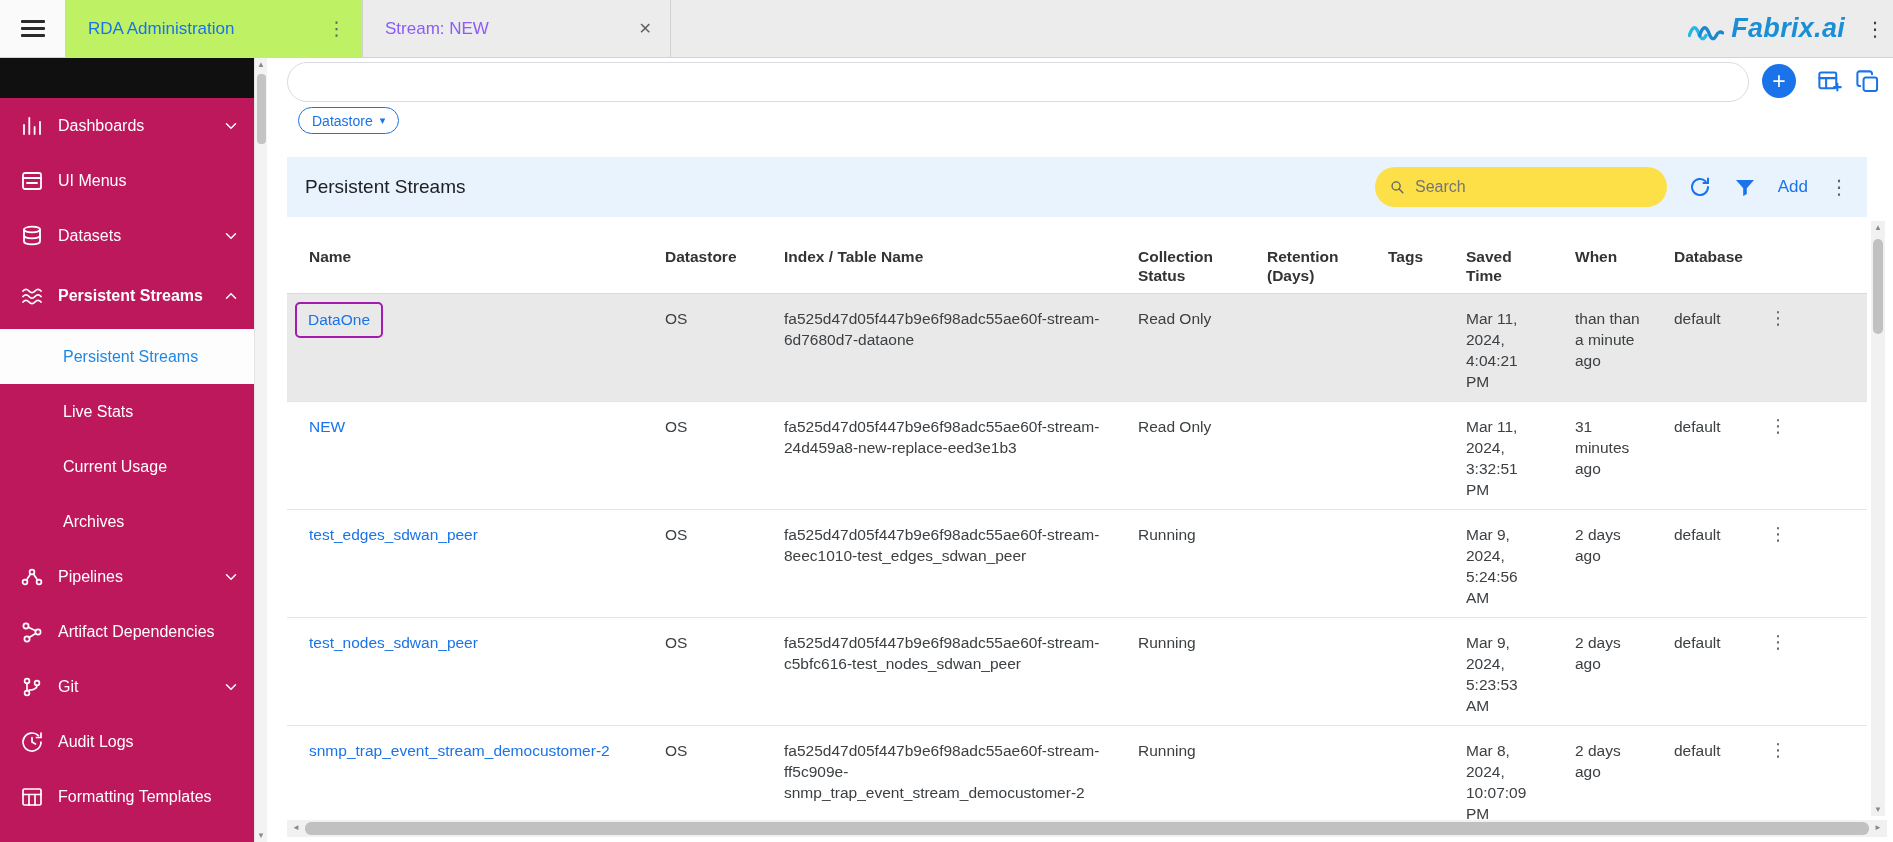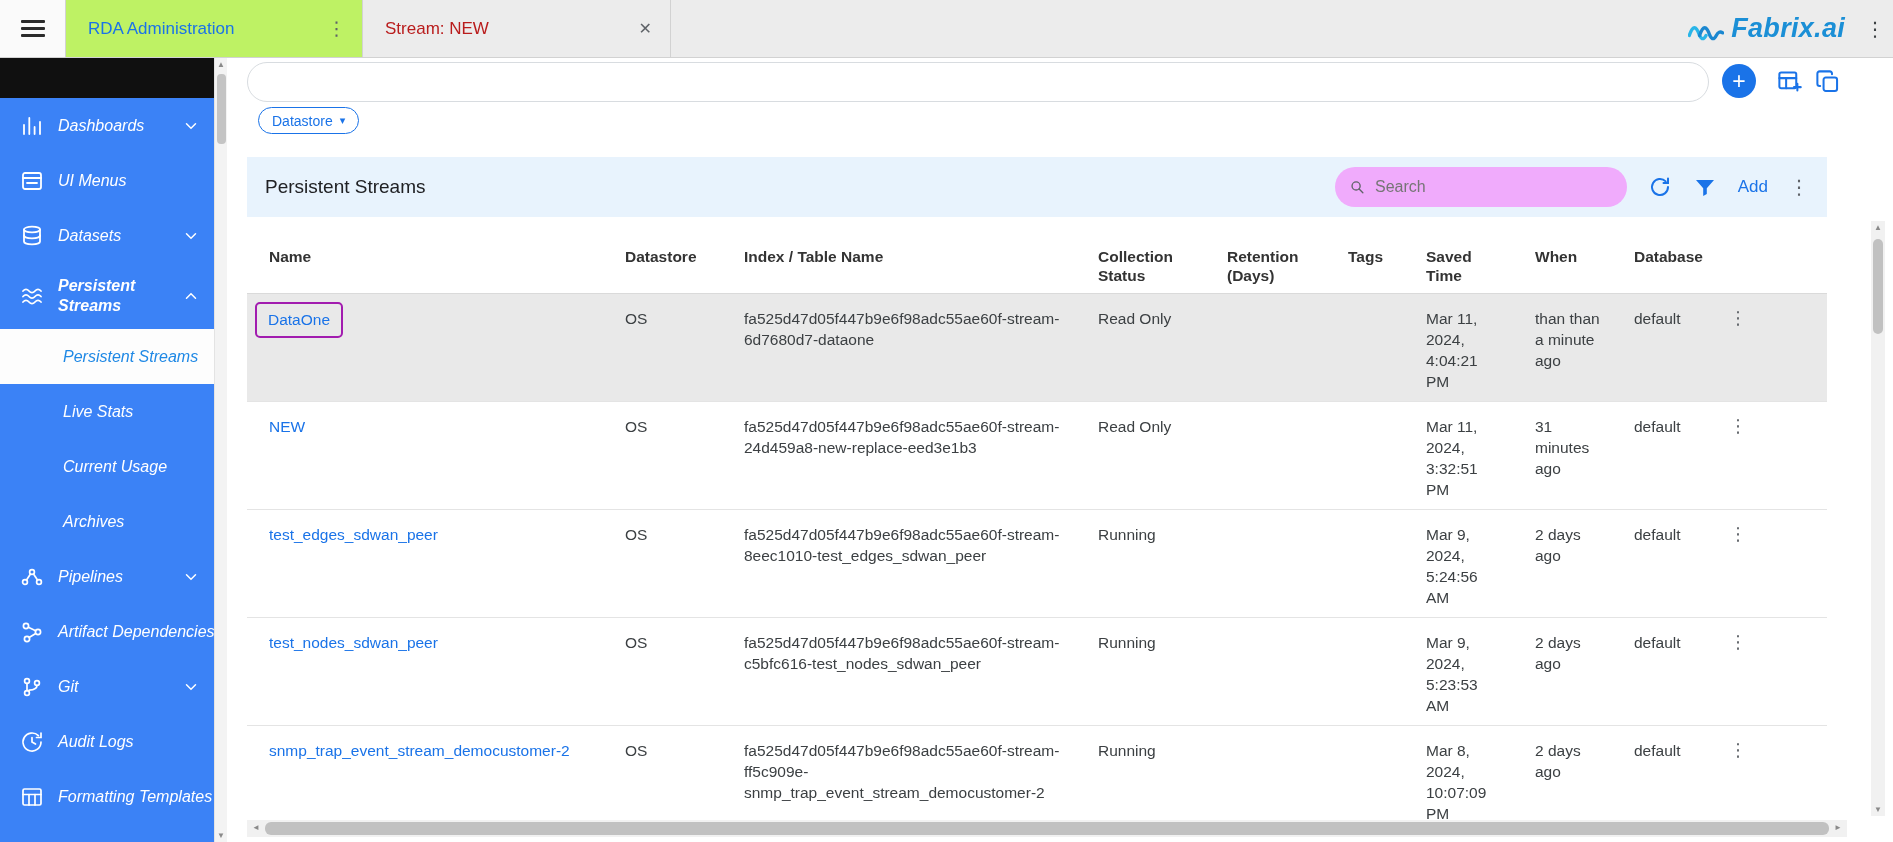--- a/index.html
+++ b/index.html
@@ -10,34 +10,34 @@
   
   .tabbar { position: absolute; top: 0; left: 0; width: 100%; height: 58px; background: #ececec;
             border-bottom: 1px solid #d2d2d2; display: flex; align-items: stretch; }
   .hamburger-box { width: 66px; background: #fafafa; border-right: 1px solid #d2d2d2;
                    display: flex; align-items: center; justify-content: center; cursor: pointer; }
   .hamburger { width: 24px; }
   .hamburger span { display: block; height: 3px; background: #2b2b2b; margin: 4px 0; border-radius: 1px; }
   .tab { display: flex; align-items: center; padding: 0 14px 0 22px; border-right: 1px solid #d2d2d2; cursor: pointer; }
   .tab.active { background: #bef264; width: 297px; }
   .tab.inactive { width: 308px; background: #ececec; }
-  .tab-label { font-size: 17px; color: #b91c1c; flex: 1; white-space: nowrap; overflow: hidden; }
+  .tab-label { font-size: 17px; color: #8b5cf6; flex: 1; white-space: nowrap; overflow: hidden; }
   .tab.active .tab-label { color: #1a73e8; }
   .tab-dots { color: #5f6368; font-size: 19px; padding: 0 2px; }
   .tab-close { color: #5f6368; font-size: 16px; padding: 0 4px; }
   .topbar-right { margin-left: auto; display: flex; align-items: center; gap: 20px; padding-right: 8px; }
   .brand { display: flex; align-items: center; gap: 7px; }
   .brand-text { font-size: 27px; font-weight: bold; font-style: italic; color: #1b8fd6; letter-spacing: .3px; }
   .window-dots { color: #3c4043; font-size: 20px; cursor: pointer; }
 
   
   .main-row { position: absolute; top: 58px; left: 0; width: 1893px; height: 784px; display: flex; }
 
   
-  .sidebar { width: 214px; background: #3b82f6; flex-shrink: 0; position: relative; overflow: hidden; font-style: italic; }
+  .sidebar { width: 254px; background: #be185d; flex-shrink: 0; position: relative; overflow: hidden; }
   .sidebar-black { height: 40px; background: #101010; }
   .nav-item { height: 55px; display: flex; align-items: center; padding: 0 14px 0 20px;
               color: #fff; font-size: 16px; cursor: pointer; }
   .nav-item .nav-icon { width: 24px; height: 24px; margin-right: 14px; flex-shrink: 0; }
   .nav-label { flex: 1; line-height: 1.25; white-space: nowrap; }
   .nav-item.parent-open { height: 66px; font-weight: bold; }
   .nav-item.parent-open .nav-label { white-space: normal; width: 140px; }
   .nav-chevron { width: 18px; height: 18px; flex-shrink: 0; }
   .nav-sub { height: 55px; display: flex; align-items: center; padding-left: 63px;
              color: #fff; font-size: 16px; cursor: pointer; }
@@ -64,21 +64,21 @@
   .chip { position: absolute; left: 31px; top: 49px; height: 27px; border: 1px solid #1a73e8;
           border-radius: 14px; color: #1a73e8; font-size: 14px; display: inline-flex; align-items: center;
           gap: 7px; padding: 0 13px; background: #fff; cursor: pointer; }
   .chip .caret { font-size: 11px; }
 
   
   .panel { position: absolute; left: 20px; top: 99px; width: 1580px; }
   .panel-header { height: 60px; background: #e8f3fd; display: flex; align-items: center; padding: 0 18px; }
   .panel-title { font-size: 19px; color: #202124; }
   .panel-tools { margin-left: auto; display: flex; align-items: center; gap: 21px; }
-  .search-pill { width: 292px; height: 40px; border-radius: 20px; background: #f0abfc;
+  .search-pill { width: 292px; height: 40px; border-radius: 20px; background: #fde047;
                  display: flex; align-items: center; padding: 0 14px; gap: 10px; }
   .search-pill input { border: none; background: transparent; outline: none; font-size: 16px;
                        color: #5f6368; width: 100%; font-family: "Liberation Sans", sans-serif; }
   .tool-icon { width: 24px; height: 24px; cursor: pointer; }
   .add-link { color: #1a73e8; font-size: 17px; text-decoration: none; cursor: pointer; }
   .tool-dots { color: #5f6368; font-size: 20px; cursor: pointer; }
 
   
   table.streams { width: 1580px; border-collapse: collapse; table-layout: fixed; margin-top: 16px; }
   table.streams th { text-align: left; vertical-align: top; padding: 14px 8px 8px 22px;

